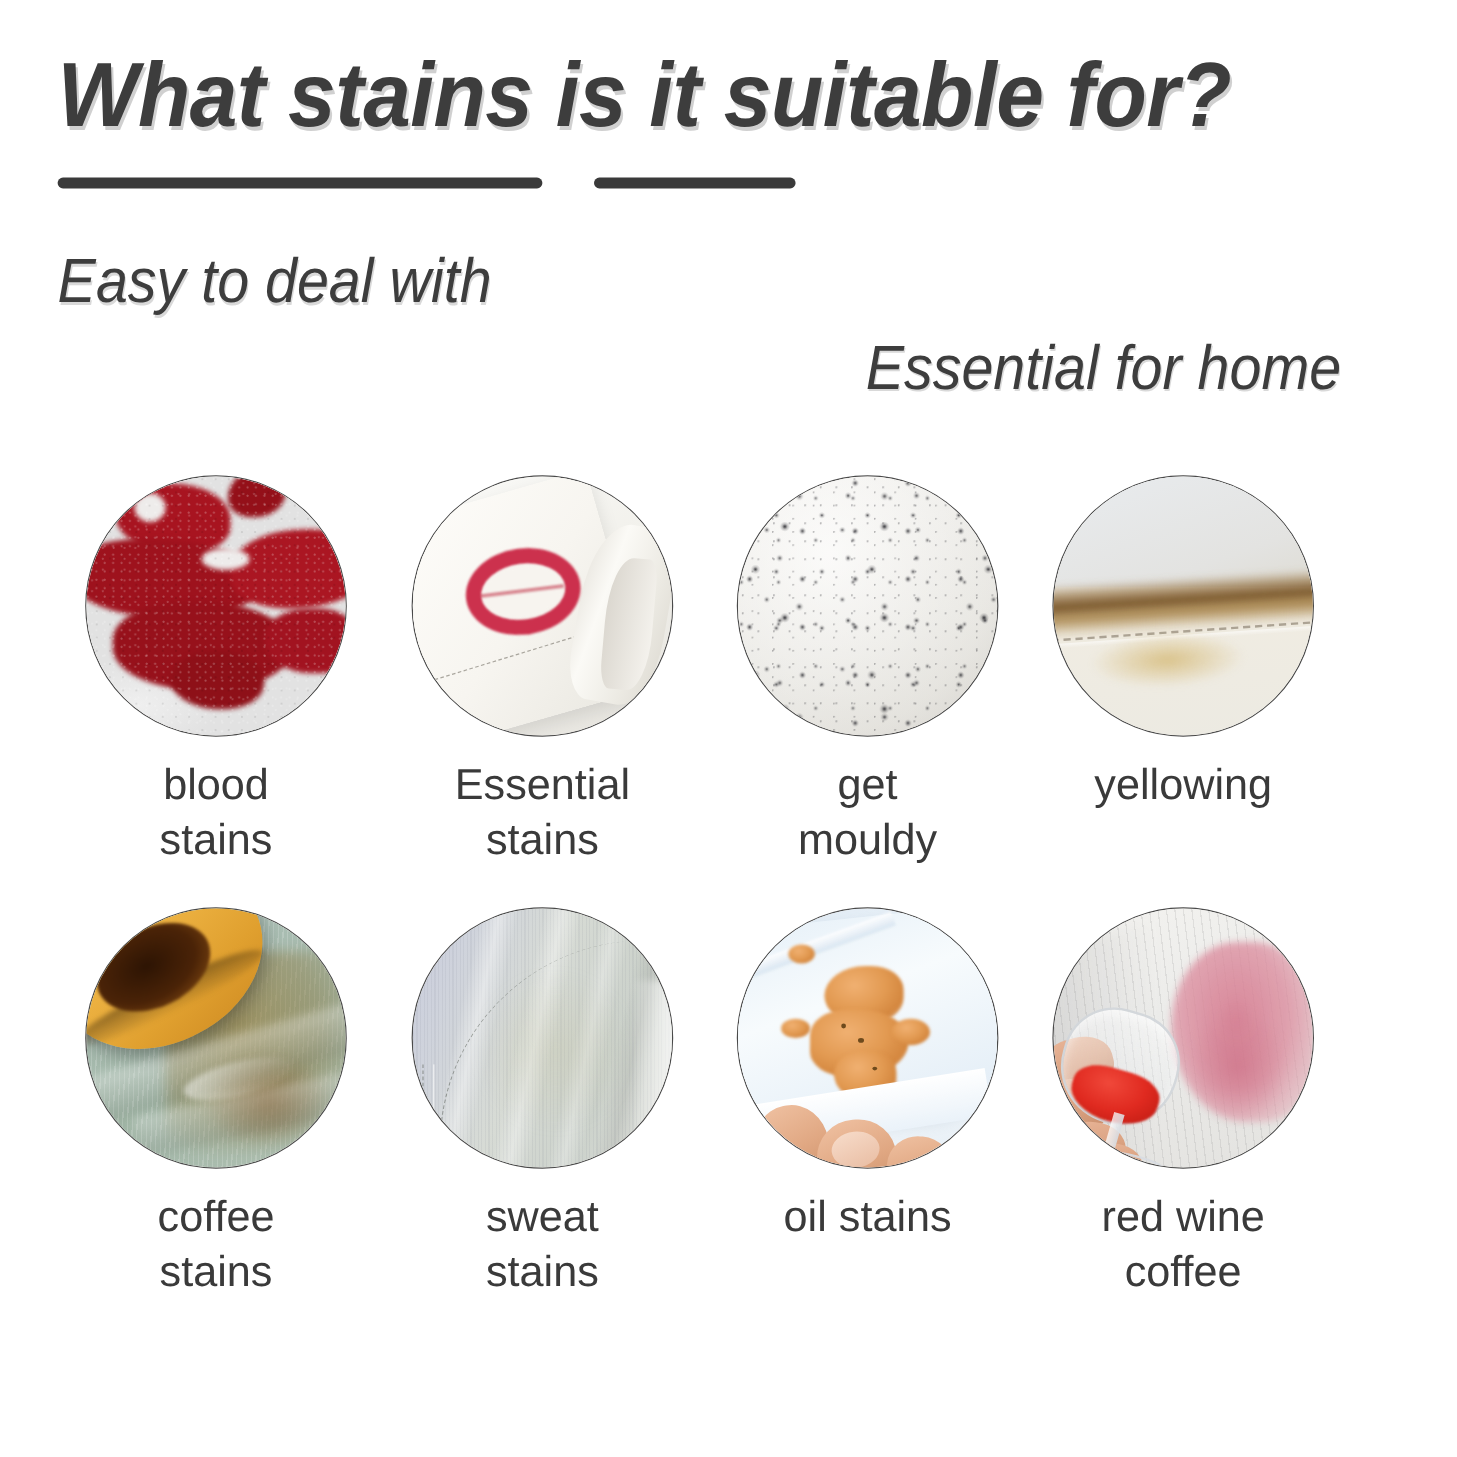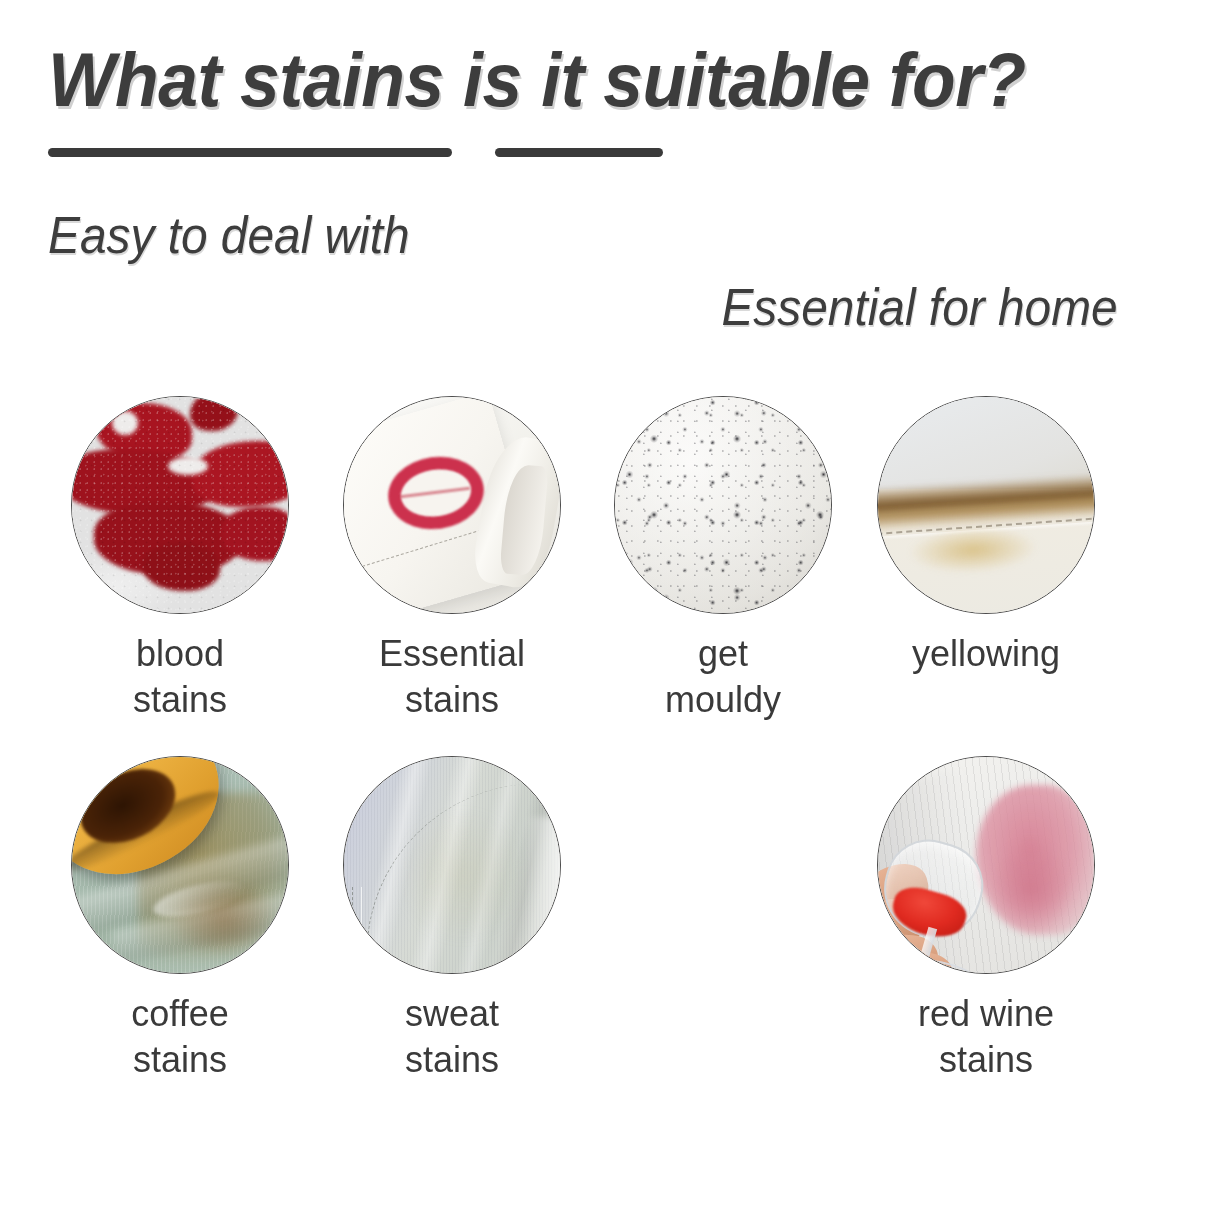--- a/index.html
+++ b/index.html
@@ -580,35 +580,57 @@
         <div class="sw-folds"></div>
         <div class="sw-stain"></div>
         <div class="sw-seam"></div>
         <div class="sw-seam2"></div>
         <div class="sw-light"></div>
       </div>
       <div class="caption">sweat
 stains</div>
     </div>
 
+    <div class="cell cell-2">
+      <div class="circle">
+        <div class="oil-bg"></div>
+        <div class="oil-cloth"></div>
+        <div class="oil-hem"></div>
+        <div class="oil-blob ob5"></div>
+        <div class="oil-blob ob1"></div>
+        <div class="oil-blob ob2"></div>
+        <div class="oil-blob ob3"></div>
+        <div class="oil-blob ob4"></div>
+        <div class="oil-blob ob6"></div>
+        <div class="oil-crumb oc1"></div>
+        <div class="oil-crumb oc2"></div>
+        <div class="oil-crumb oc3"></div>
+        <div class="oil-clothfront"></div>
+        <div class="oil-finger of1"></div>
+        <div class="oil-finger of2"></div>
+        <div class="oil-finger of3"></div>
+        <div class="oil-nail"></div>
+      </div>
+      <div class="caption">oil stains</div>
+    </div>
 
     <div class="cell cell-3">
       <div class="circle">
         <div class="rw-bg"></div>
         <div class="rw-stripes"></div>
         <div class="rw-shadow"></div>
         <div class="rw-stain"></div>
         <div class="rw-stain2"></div>
         <div class="rw-hand rh1"></div>
         <div class="rw-hand rh2"></div>
         <div class="rw-hand rh3"></div>
         <div class="rw-hand rh4"></div>
         <div class="rw-glass"></div>
         <div class="rw-wine"></div>
         <div class="rw-stem"></div>
         <div class="rw-foot"></div>
       </div>
       <div class="caption">red wine
-stains</div>
+coffee</div>
     </div>
 
   </div>
 </div>
 
 </body></html>

